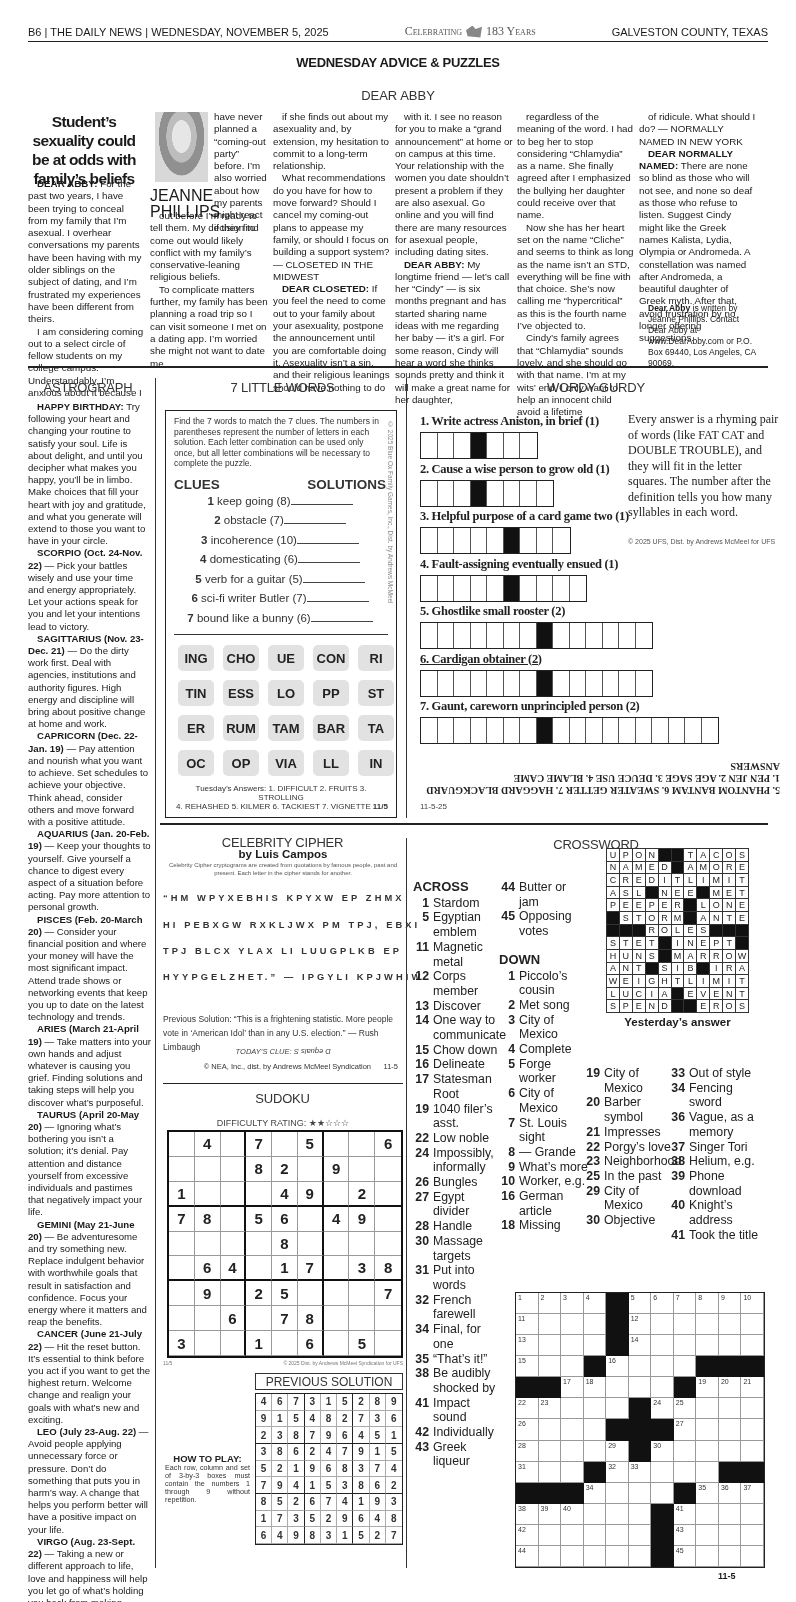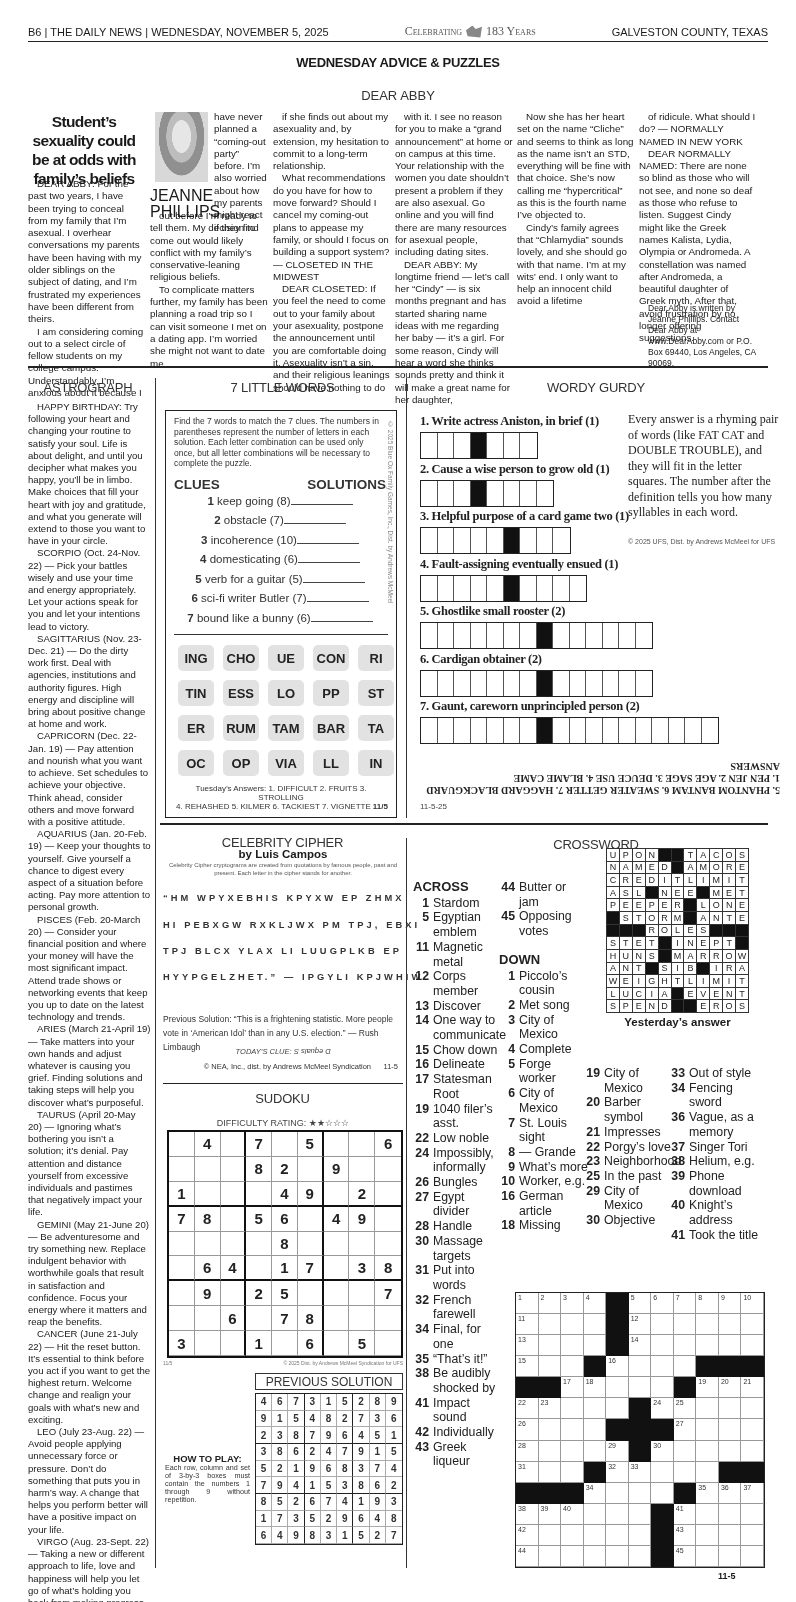--- a/index.html
+++ b/index.html
@@ -6,21 +6,21 @@
 body{width:796px;height:1602px;background:#fff;color:#1a1a1a;font-family:"Liberation Sans",sans-serif;position:relative;overflow:hidden}
 .cond{font-family:"Liberation Sans Narrow","Liberation Sans",sans-serif;}
 #masthead{position:absolute;left:28px;top:22px;width:740px;height:20px;border-bottom:1.5px solid #222;font-size:11px;display:flex;justify-content:space-between;align-items:center}
 #masthead .left b{font-weight:normal}
 #masthead .mid{font-family:"Liberation Serif",serif;font-variant:small-caps;color:#555;font-size:12px;display:flex;align-items:center;gap:4px}
 #masthead .mid .logo{width:16px;height:12px;background:#888;clip-path:polygon(0 40%,40% 0,60% 30%,100% 10%,90% 100%,10% 90%)}
 #section-title{position:absolute;left:0;top:55px;width:796px;text-align:center;font-weight:bold;font-size:13px;letter-spacing:-0.3px}
 #abby-title{position:absolute;left:0;top:88px;width:796px;text-align:center;font-size:13px;color:#333}
 .col{position:absolute;font-size:9.8px;line-height:12.3px;text-align:left}
 .col p{text-indent:9px}
-.col b{font-weight:normal}
+.col b{font-weight:bold}
 #abby-headline{position:absolute;left:28px;top:112px;width:112px;font-weight:bold;font-size:15.5px;line-height:19px;text-align:center;letter-spacing:-0.6px}
 #abby-photo{position:absolute;left:155px;top:112px;width:53px;height:70px;background:radial-gradient(ellipse at 50% 35%,#e6e6e6 0 25%,#bdbdbd 26% 40%,#909090 41% 60%,#d8d8d8 61%)}
 #abby-byline{position:absolute;left:150px;top:188px;width:62px;text-align:center;font-weight:normal;font-size:16px;line-height:16px}
 .hr{position:absolute;height:1.5px;background:#222}
 .vr{position:absolute;width:1px;background:#333}
 .sec-h{position:absolute;text-align:center;font-size:13px;color:#333;letter-spacing:-0.2px}
 
 #slw-box{position:absolute;left:165px;top:410px;width:232px;height:408px;border:1.5px solid #222;padding:5px 8px;font-size:8.5px;color:#333}
 #slw-box .instr{line-height:10.5px;width:212px}
 #slw-box .head{display:flex;justify-content:space-between;font-weight:bold;font-size:13.5px;margin-top:8px;width:212px}
@@ -112,20 +112,21 @@
 <div class="col" id="abby-col3" style="left:273px;top:111px;width:118px">
     <p><span>if she finds out about my asexuality and, by extension, my hesitation to commit to a long-term relationship.</span></p>
     <p><span>What recommendations do you have for how to move forward? Should I cancel my coming-out plans to appease my family, or should I focus on building a support system? — CLOSETED IN THE MIDWEST</span></p>
     <p><b>DEAR CLOSETED:</b><span> If you feel the need to come out to your family about your asexuality, postpone the announcement until you are comfortable doing it. Asexuality isn’t a sin, and their religious leanings should have nothing to do</span></p>
   </div>
 <div class="col" id="abby-col4" style="left:395px;top:111px;width:118px">
     <p><span>with it. I see no reason for you to make a “grand announcement” at home or on campus at this time. Your relationship with the women you date shouldn’t present a problem if they are also asexual. Go online and you will find there are many resources for asexual people, including dating sites.</span></p>
     <p><b>DEAR ABBY:</b><span> My longtime friend — let’s call her “Cindy” — is six months pregnant and has started sharing name ideas with me regarding her baby — it’s a girl. For some reason, Cindy will hear a word she thinks sounds pretty and think it will make a great name for her daughter,</span></p>
   </div>
 <div class="col" id="abby-col5" style="left:517px;top:111px;width:118px">
+    <p><span>regardless of the meaning of the word. I had to beg her to stop considering “Chlamydia” as a name. She finally agreed after I emphasized the bullying her daughter could receive over that name.</span></p>
     <p><span>Now she has her heart set on the name “Cliche” and seems to think as long as the name isn’t an STD, everything will be fine with that choice. She’s now calling me “hypercritical” as this is the fourth name I’ve objected to.</span></p>
     <p><span>Cindy’s family agrees that “Chlamydia” sounds lovely, and she should go with that name. I’m at my wits’ end. I only want to help an innocent child avoid a lifetime</span></p>
   </div>
 <div class="col" id="abby-col6" style="left:639px;top:111px;width:118px">
     <p><span>of ridicule. What should I do? — NORMALLY NAMED IN NEW YORK</span></p>
     <p><b>DEAR NORMALLY NAMED:</b><span> There are none so blind as those who will not see, and none so deaf as those who refuse to listen. Suggest Cindy might like the Greek names Kalista, Lydia, Olympia or Andromeda. A constellation was named after Andromeda, a beautiful daughter of Greek myth. After that, avoid frustration by no longer offering suggestions.</span></p>
   </div>
 <div class="col cond" style="left:648px;top:303px;width:110px;font-size:8.5px;line-height:11px"><b>Dear Abby</b><span> is written by Jeanne Phillips. Contact Dear Abby at www.DearAbby.com or P.O. Box 69440, Los Angeles, CA 90069.</span></div>
 
 <div class="hr" style="left:28px;top:366px;width:740px"></div>
@@ -272,21 +273,21 @@
       <span></span>
       <span></span>
       <span class="blk"></span>
       <span></span>
       <span></span>
       <span></span>
       <span></span>
       <span></span>
       <span></span>
     </div>
-    <div class="wg-clue" style="left: 420px; top: 651.5px;">6. Cardigan obtainer (2)</div>
+    <div class="wg-clue" style="left: 420px; top: 651.5px; text-decoration: underline;">6. Cardigan obtainer (2)</div>
     <div class="wg-row" style="left: 420px; top: 669.5px;">
       <span></span>
       <span></span>
       <span></span>
       <span></span>
       <span></span>
       <span></span>
       <span></span>
       <span class="blk"></span>
       <span></span>

